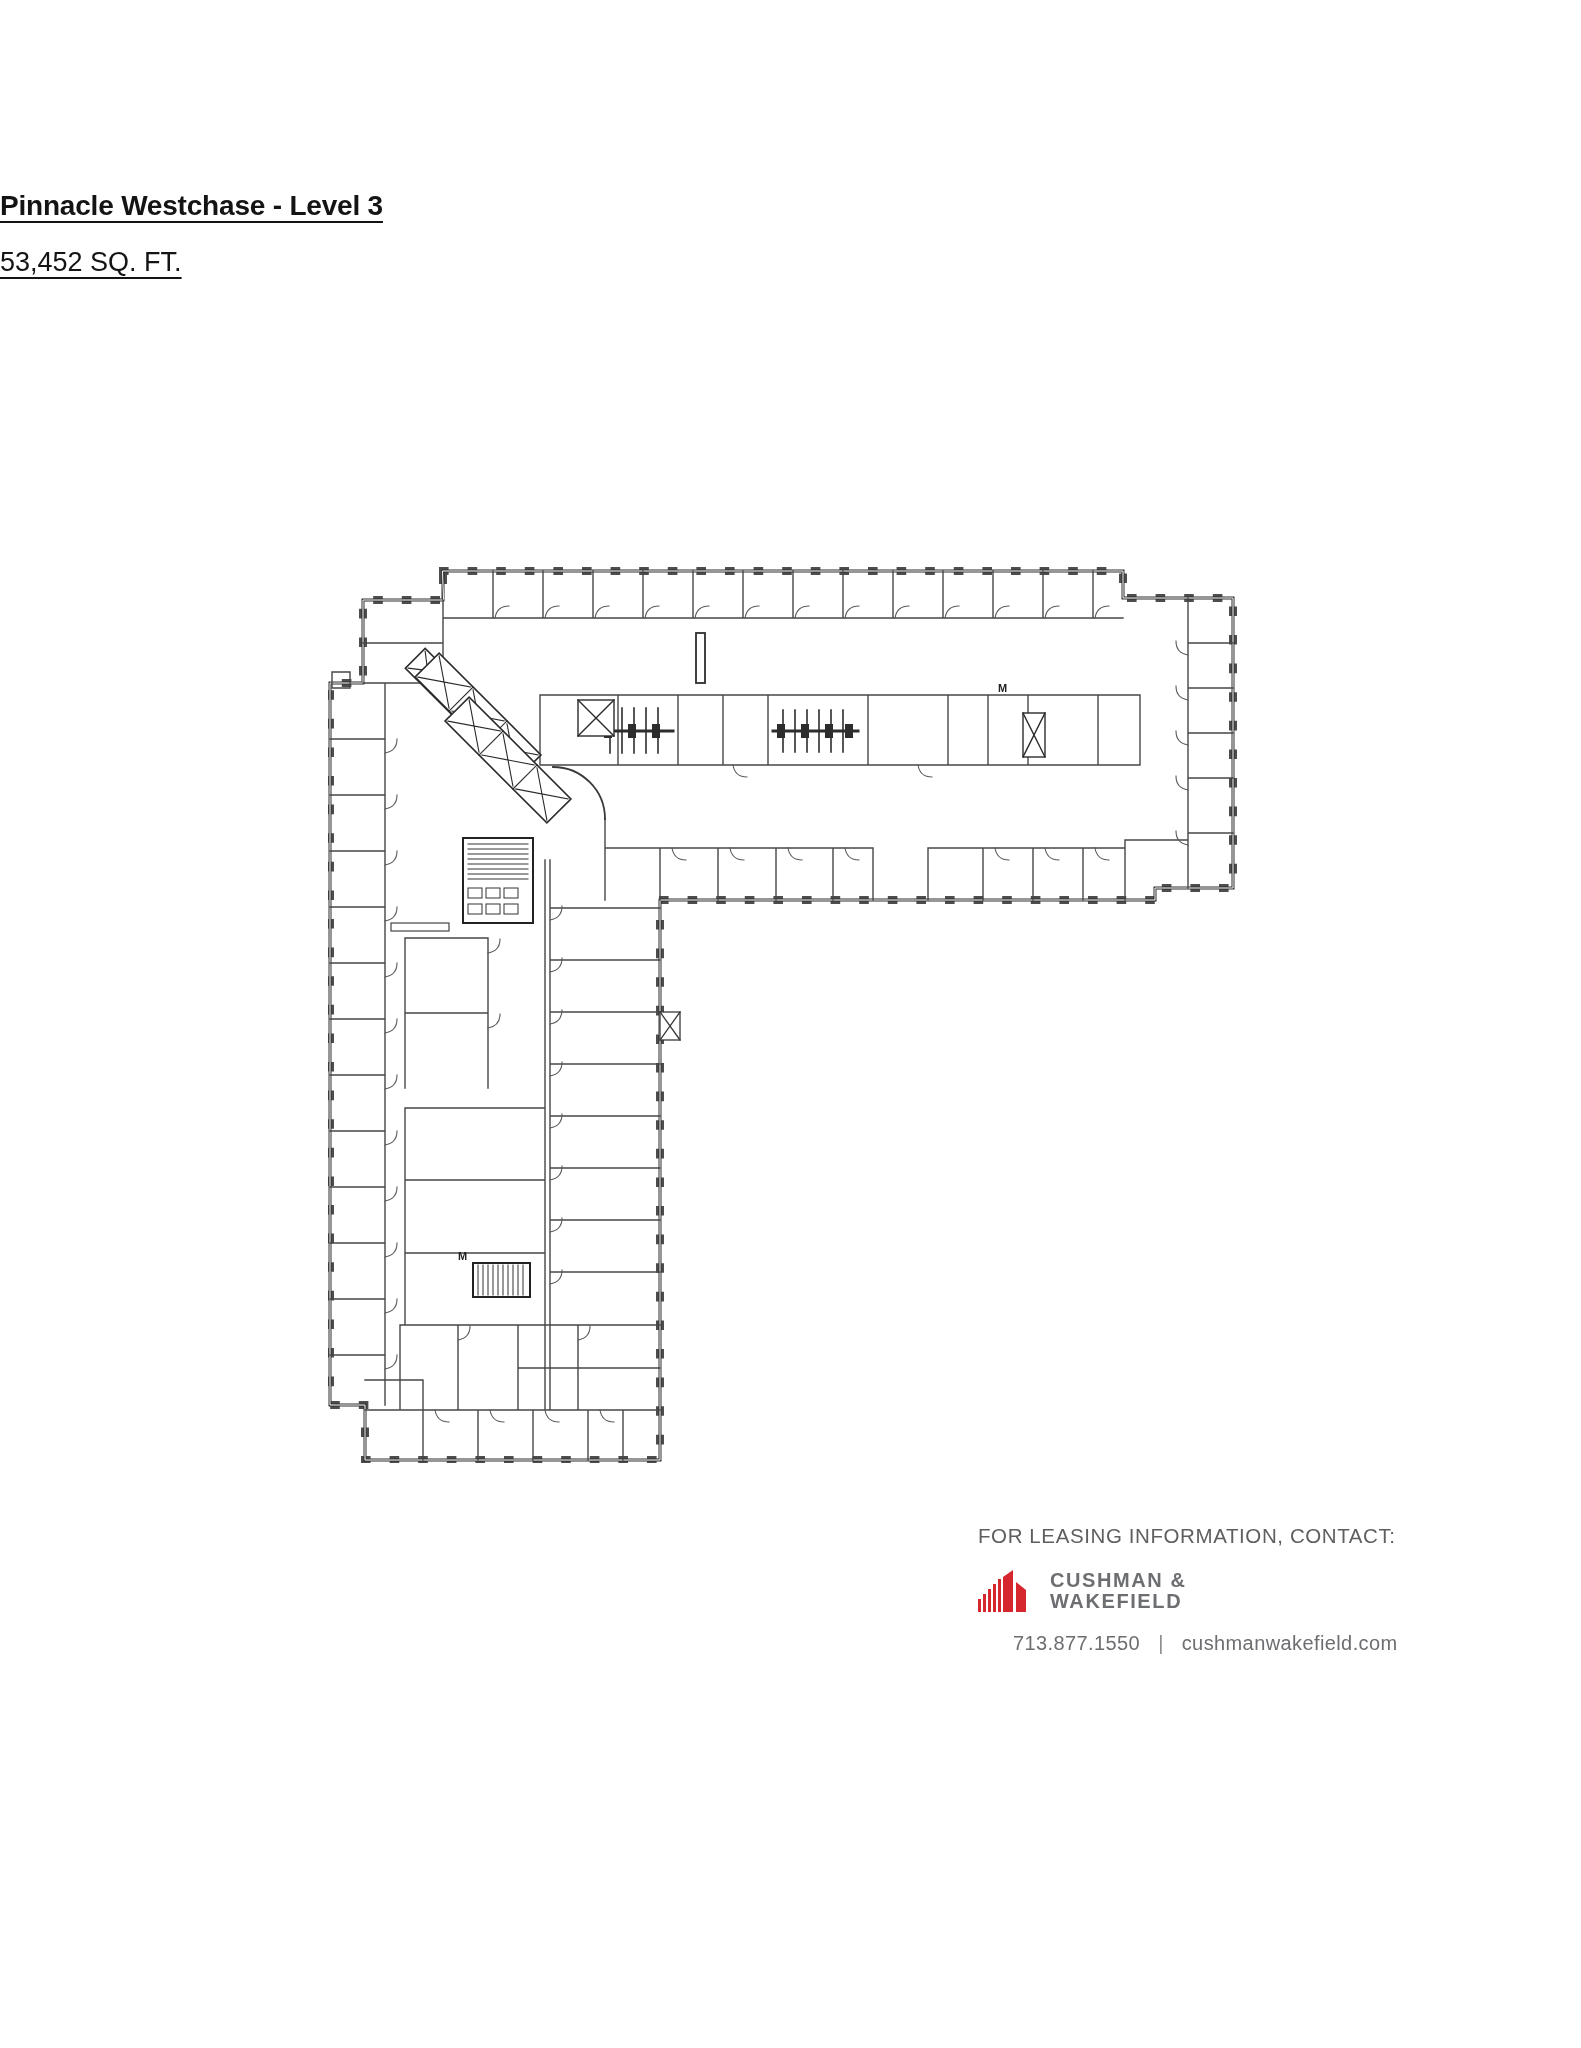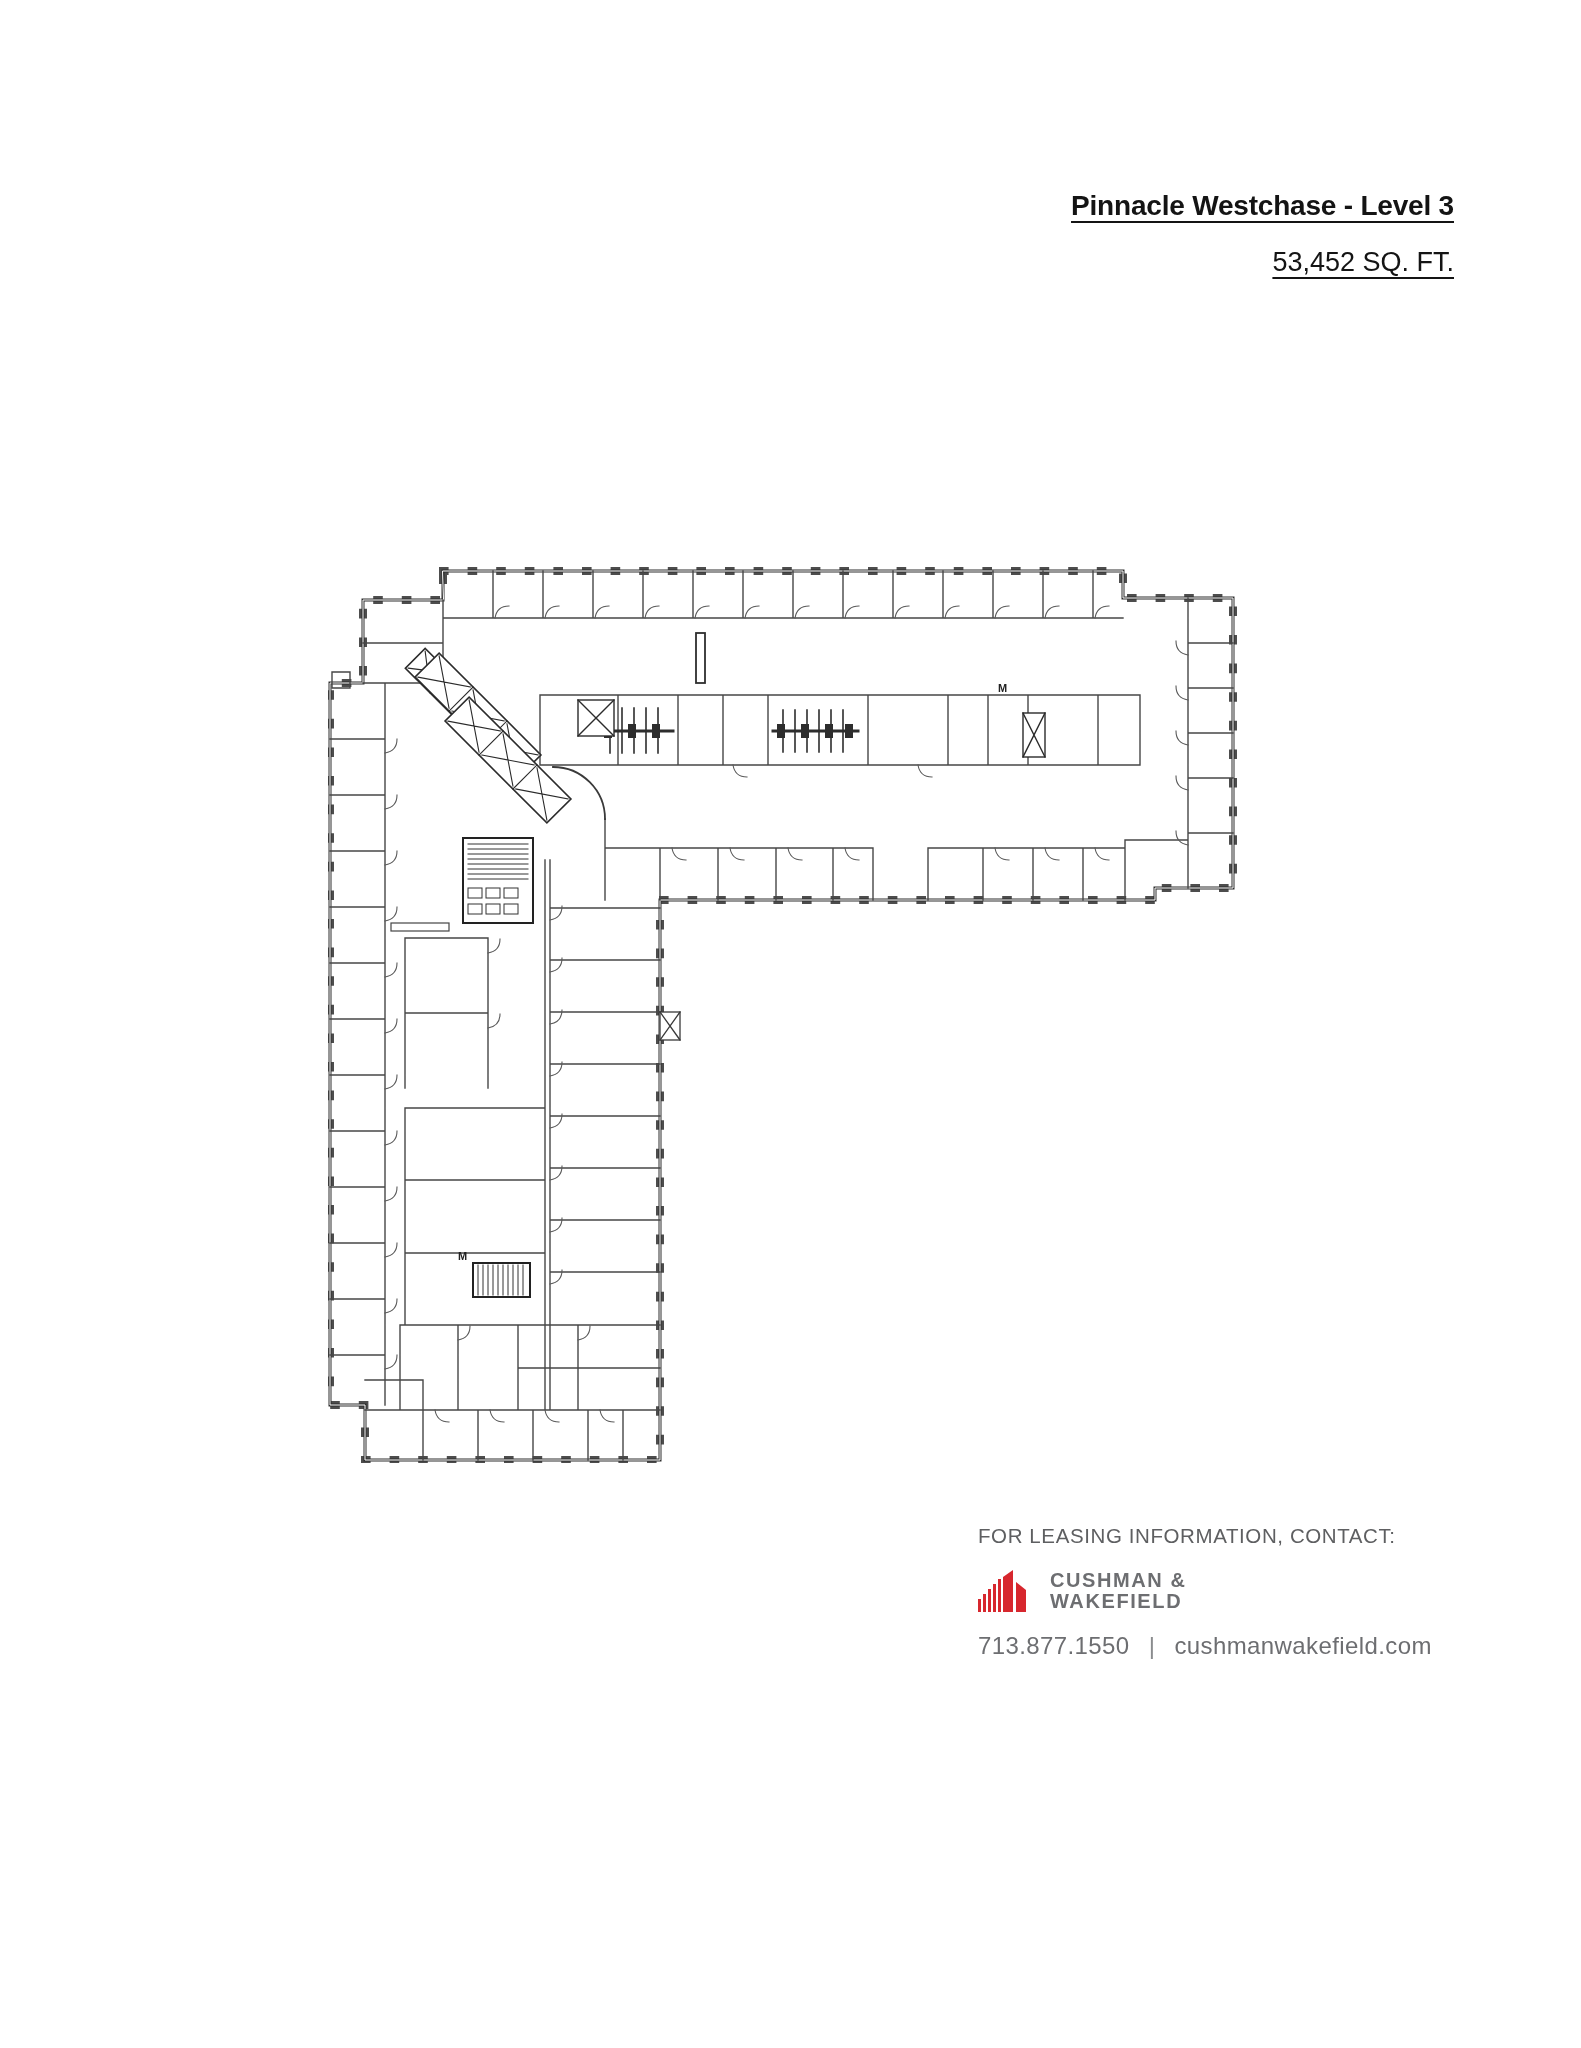--- a/index.html
+++ b/index.html
@@ -1,34 +1,34 @@
 <!DOCTYPE html>
 <html><head>
 <meta charset="utf-8">
 <style>
   html,body{margin:0;padding:0;background:#fff;}
   .page{position:relative;width:1581px;height:2048px;background:#ffffff;overflow:hidden;
         font-family:"Liberation Sans",sans-serif;}
   
-  .title-block{position:absolute;top:190px;left:0;width:1454px;text-align:right;color:#141414;}
+  .title-block{position:absolute;top:190px;left:0;width:1454px;text-align:left;color:#141414;}
   .doc-title{font-size:28px;font-weight:bold;letter-spacing:-0.2px;
              text-decoration:underline;text-decoration-thickness:2px;text-underline-offset:6px;}
   .doc-subtitle{margin-top:25px;font-size:27px;font-weight:normal;
              text-decoration:underline;text-decoration-thickness:2px;text-underline-offset:6px;}
   
   .plan-wrap{position:absolute;left:328px;top:548px;width:910px;height:915px;}
   .plan-wrap svg{display:block;width:910px;height:915px;}
   
   .contact{position:absolute;left:978px;top:1524px;width:360px;color:#5e5f61;}
   .contact-heading{font-size:20.5px;letter-spacing:0.6px;white-space:nowrap;}
   .logo-row{margin-top:22px;display:flex;align-items:center;}
   .logo-icon{width:58px;height:42px;flex:0 0 auto;}
   .logo-text{margin-left:14px;color:#6d6e71;font-weight:bold;font-size:20px;
              line-height:21px;letter-spacing:1.6px;white-space:nowrap;}
-  .phone-row{margin-top:20px;font-size:24px;color:#6d6e71;letter-spacing:0.4px;white-space:nowrap;}
+  .phone-row{margin-top:20px;font-size:20px;color:#6d6e71;letter-spacing:0.4px;white-space:nowrap;margin-left:35px;}
   .phone-row .sep{margin:0 12px;color:#8a8c8e;}
 </style>
 </head>
 <body>
 
 <div class="page">
 
   <div class="title-block">
     <div class="doc-title">Pinnacle Westchase - Level 3</div>
     <div class="doc-subtitle">53,452 SQ. FT.</div>

